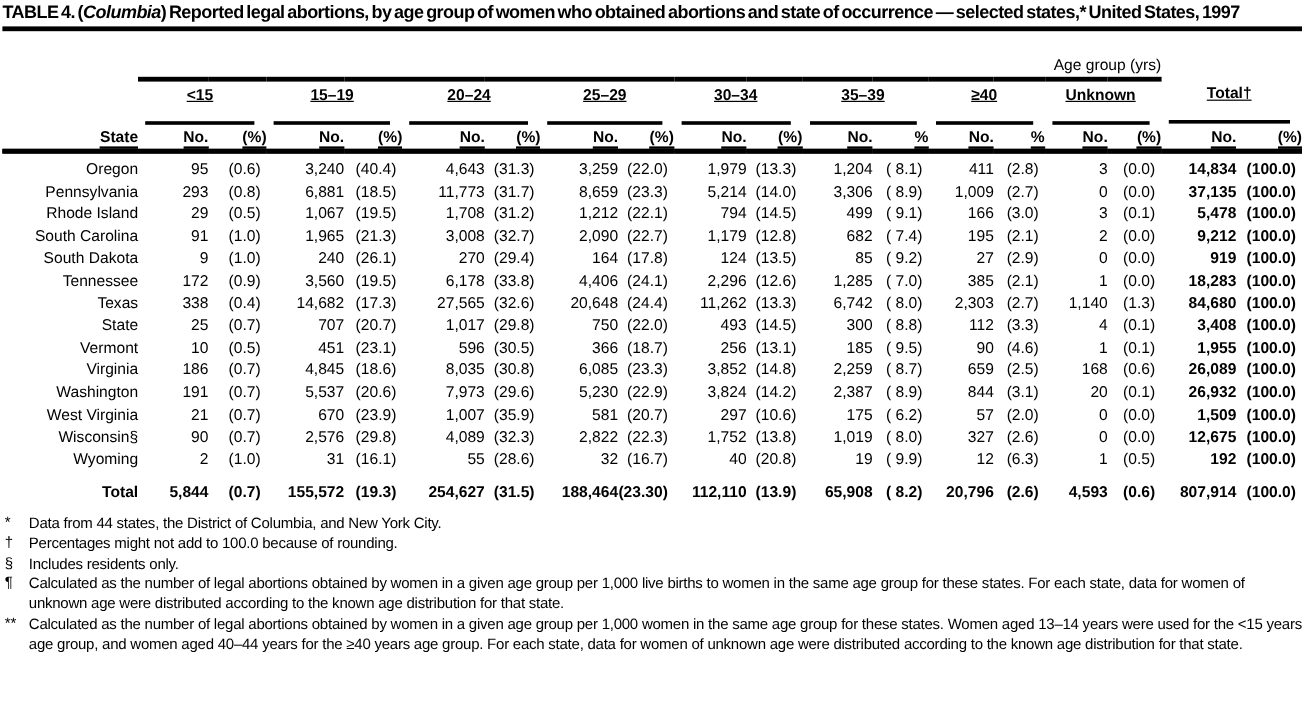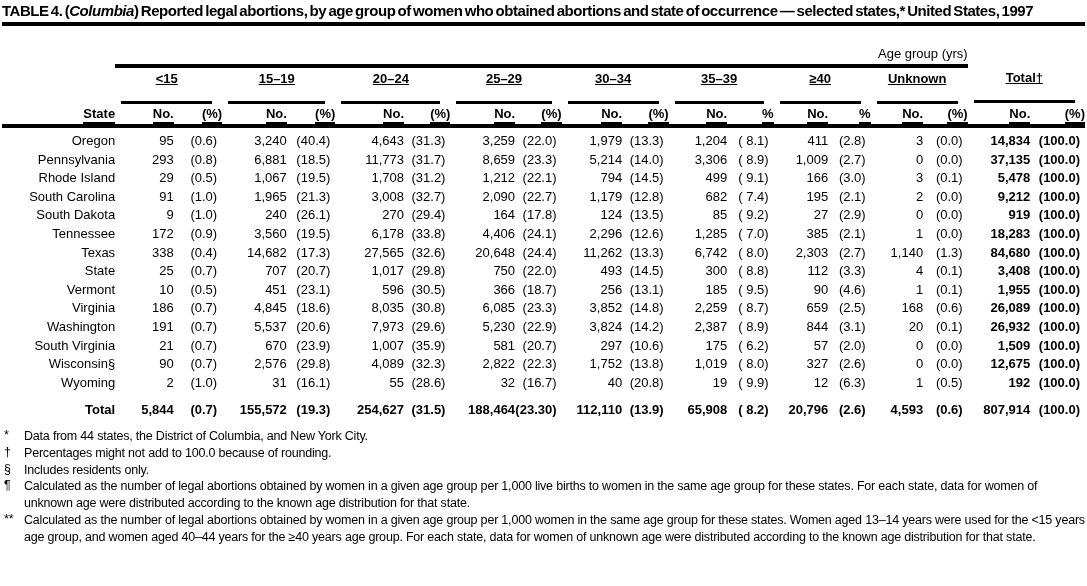--- a/index.html
+++ b/index.html
@@ -356,21 +356,21 @@
           <td class="no">2,387</td>
           <td class="pct">( 8.9)</td>
           <td class="no">844</td>
           <td class="pct">(3.1)</td>
           <td class="no">20</td>
           <td class="pct">(0.1)</td>
           <td class="no tot">26,932</td>
           <td class="pct tot">(100.0)</td>
         </tr>
         <tr>
-          <td class="state">South Virginia</td>
+          <td class="state">West Virginia</td>
           <td class="no">21</td>
           <td class="pct">(0.7)</td>
           <td class="no">670</td>
           <td class="pct">(23.9)</td>
           <td class="no">1,007</td>
           <td class="pct">(35.9)</td>
           <td class="no">581</td>
           <td class="pct">(20.7)</td>
           <td class="no">297</td>
           <td class="pct">(10.6)</td>

